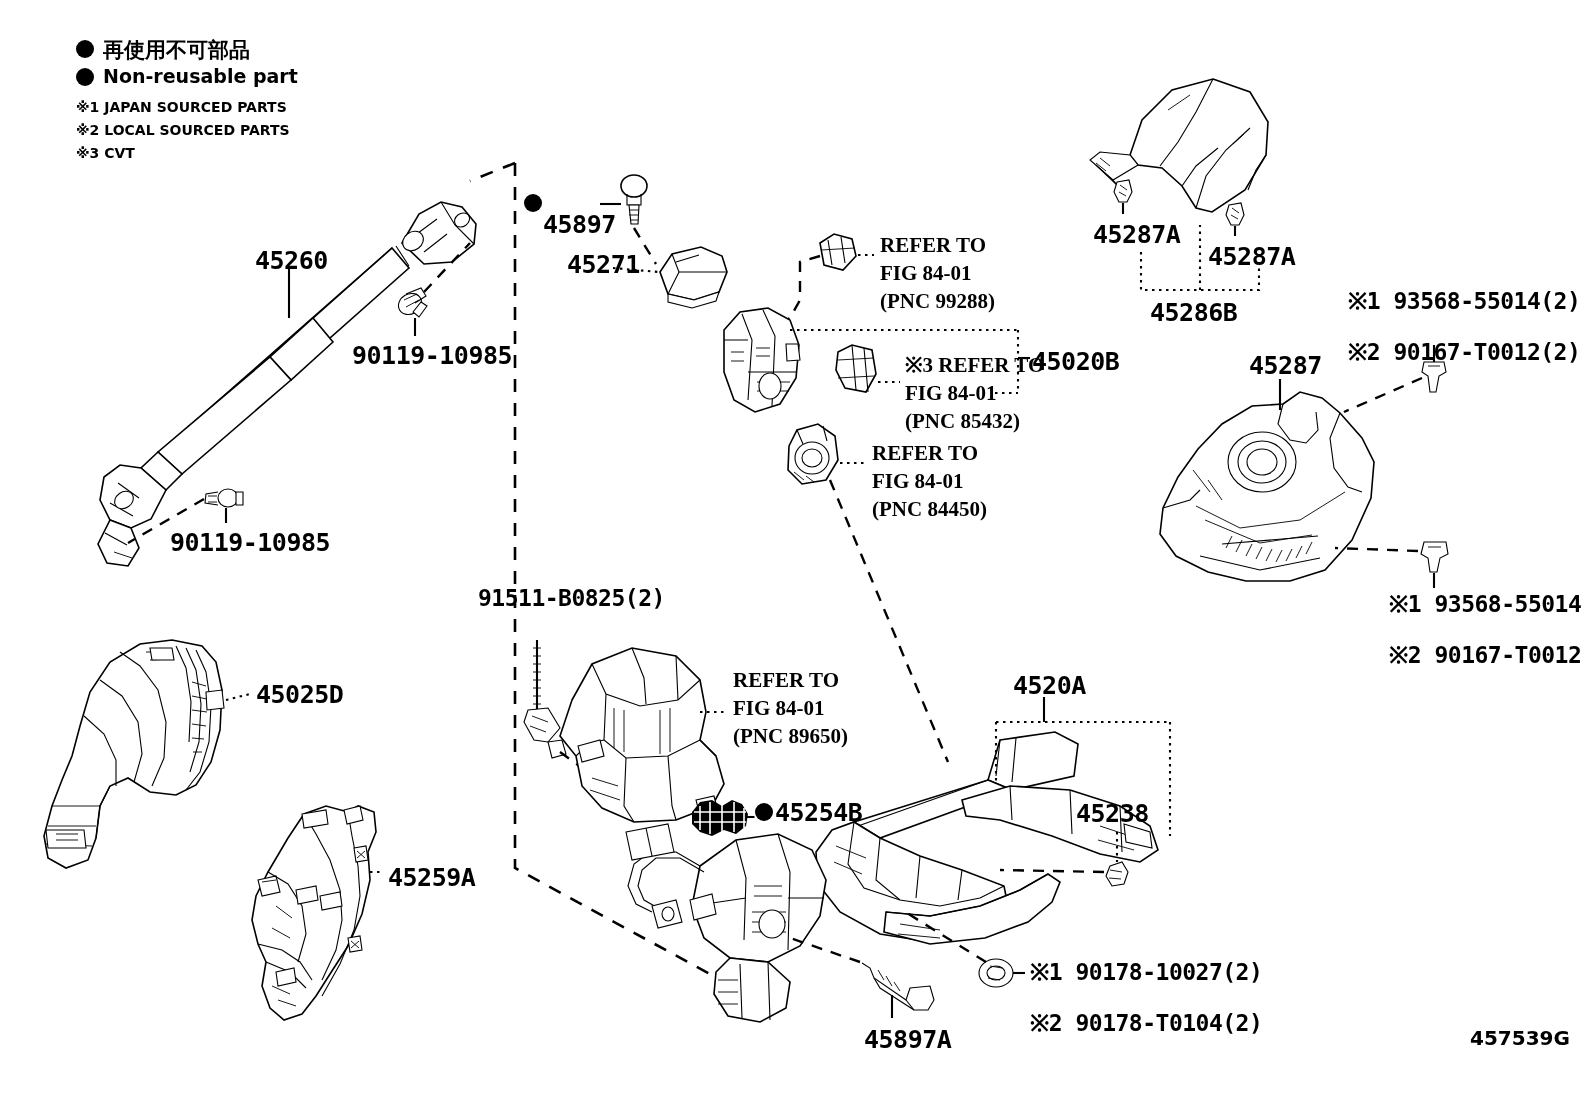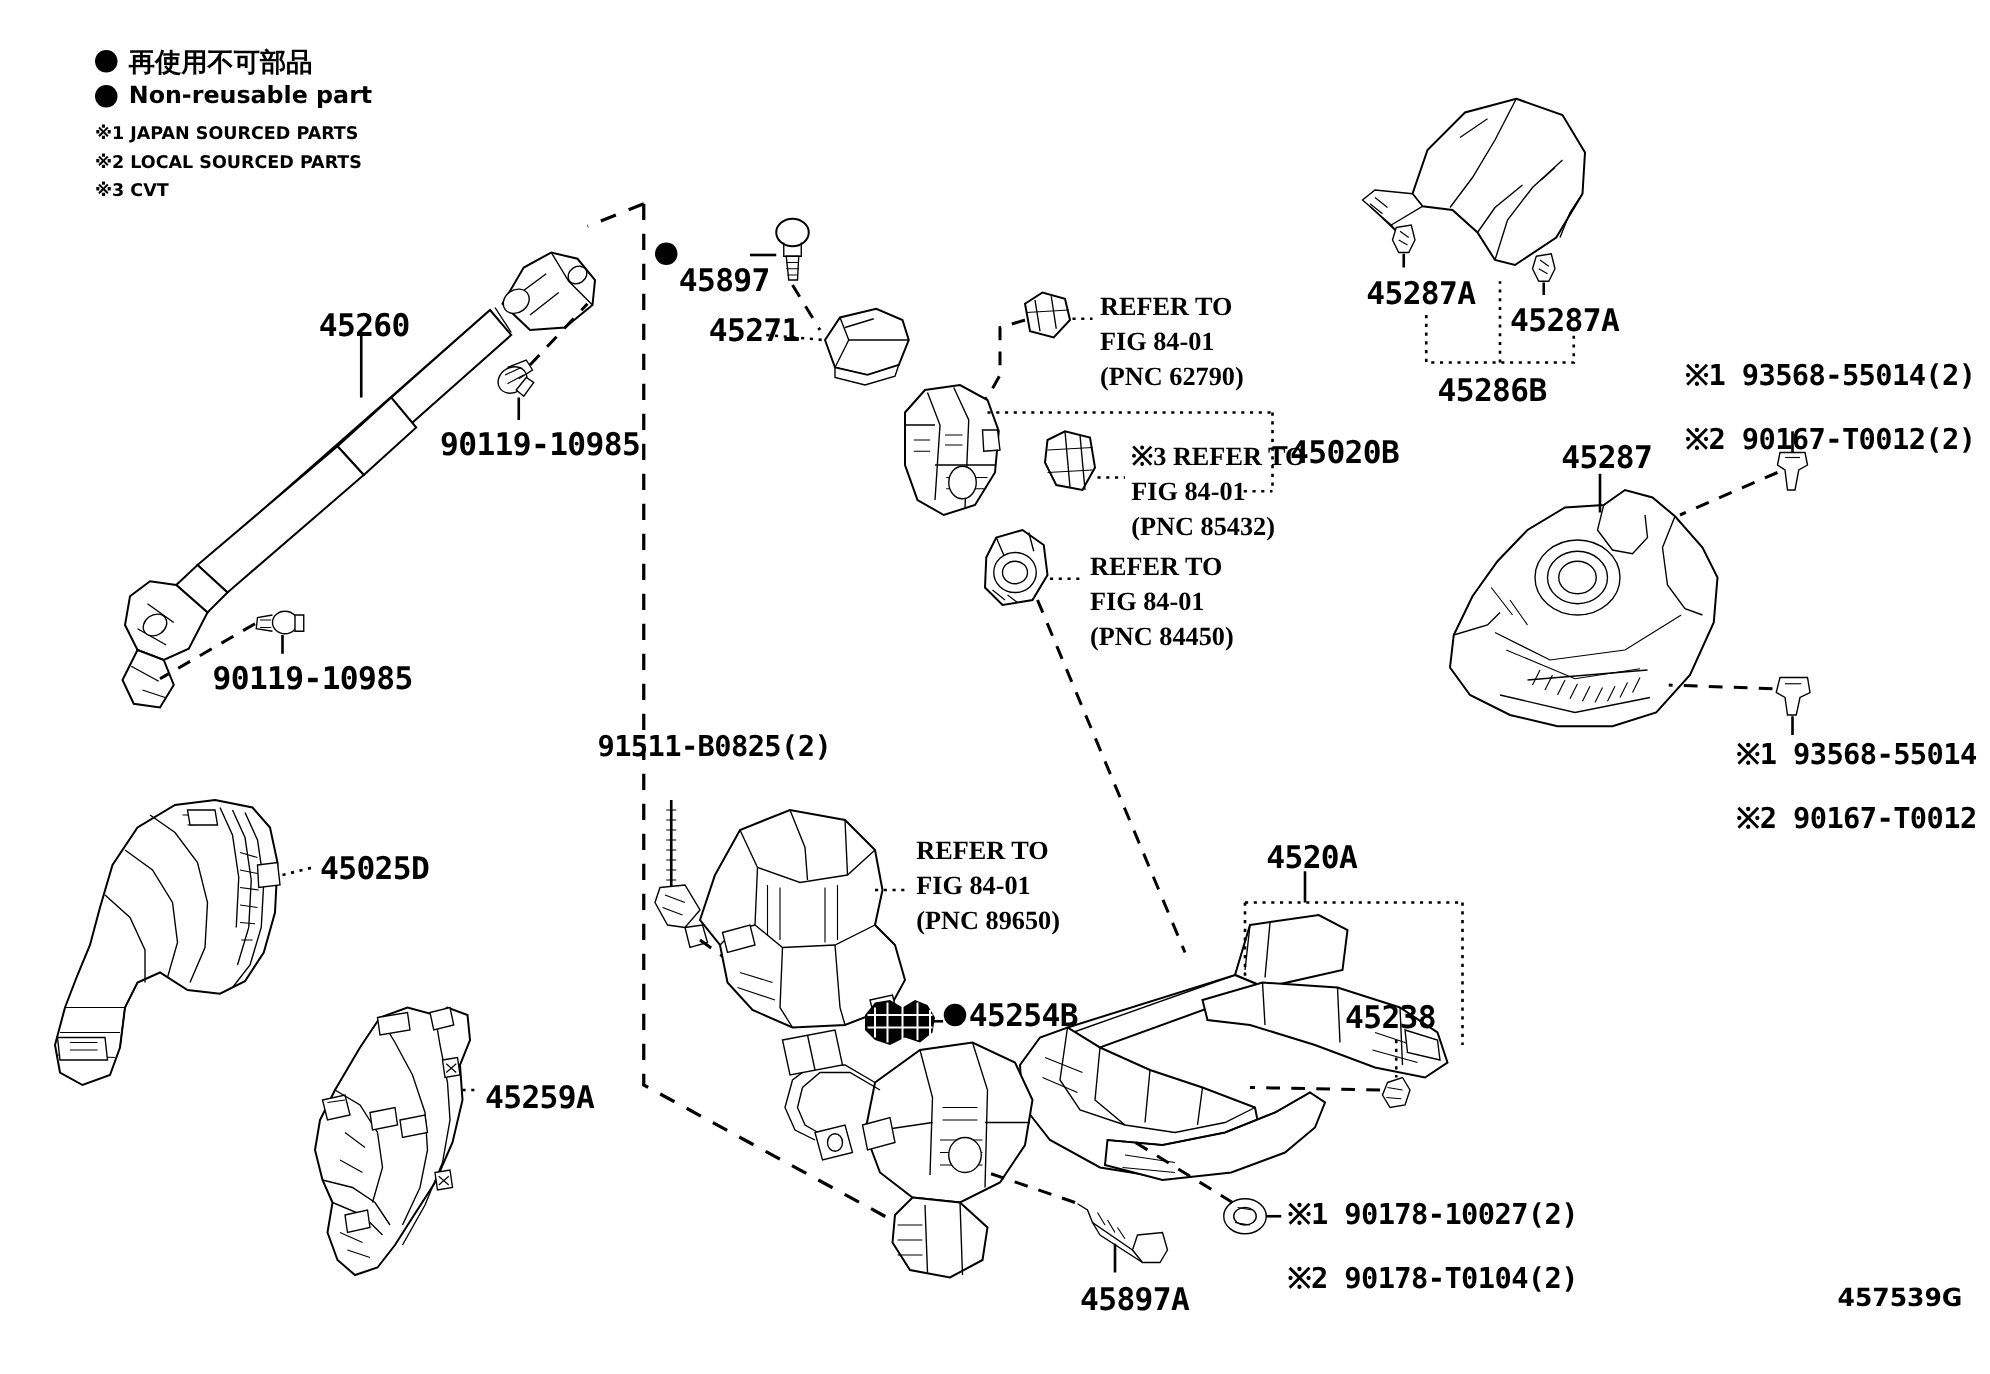--- a/index.html
+++ b/index.html
@@ -418,21 +418,21 @@
       </div>
       <div style="position: absolute; left: 1030px; top: 960px;">
         <div class="lbl pn-s" style="position: relative; left: 0px; top: 0px;">※1 90178-10027(2)</div>
         <div class="lbl pn-s" style="position: relative; left: 0px; top: 26px;">※2 90178-T0104(2)</div>
       </div>
     </div>
   <div id="refers">
       <div style="position: absolute; left: 880px; top: 232px;">
         <div class="refer" style="position: relative; top: 0px;">REFER TO</div>
         <div class="refer" style="position: relative; top: 1px;">FIG 84-01</div>
-        <div class="refer" style="position: relative; top: 2px;">(PNC 62790)</div>
+        <div class="refer" style="position: relative; top: 2px;">(PNC 99288)</div>
       </div>
       <div style="position: absolute; left: 905px; top: 352px;">
         <div class="refer" style="position: relative; top: 0px;">※3 REFER TO</div>
         <div class="refer" style="position: relative; top: 1px;">FIG 84-01</div>
         <div class="refer" style="position: relative; top: 2px;">(PNC 85432)</div>
       </div>
       <div style="position: absolute; left: 872px; top: 440px;">
         <div class="refer" style="position: relative; top: 0px;">REFER TO</div>
         <div class="refer" style="position: relative; top: 1px;">FIG 84-01</div>
         <div class="refer" style="position: relative; top: 2px;">(PNC 84450)</div>

